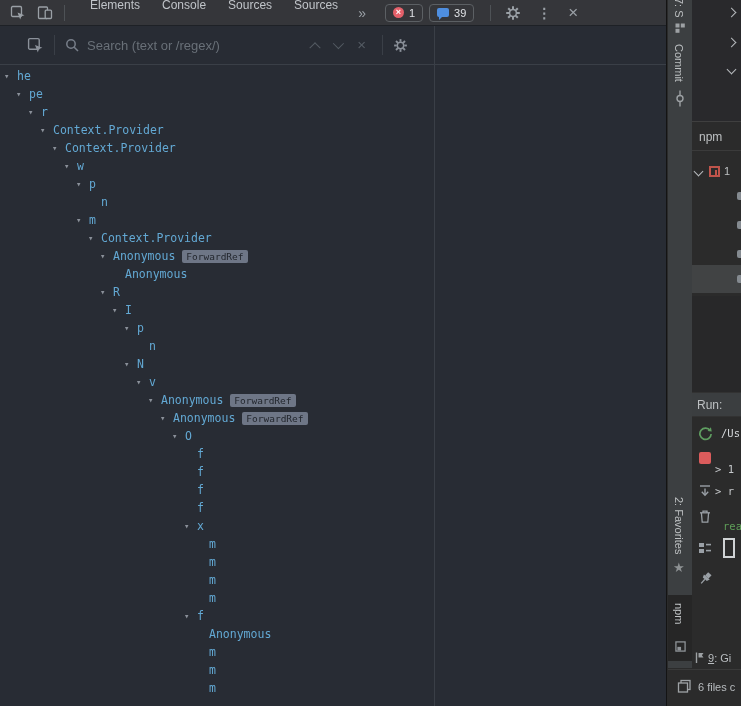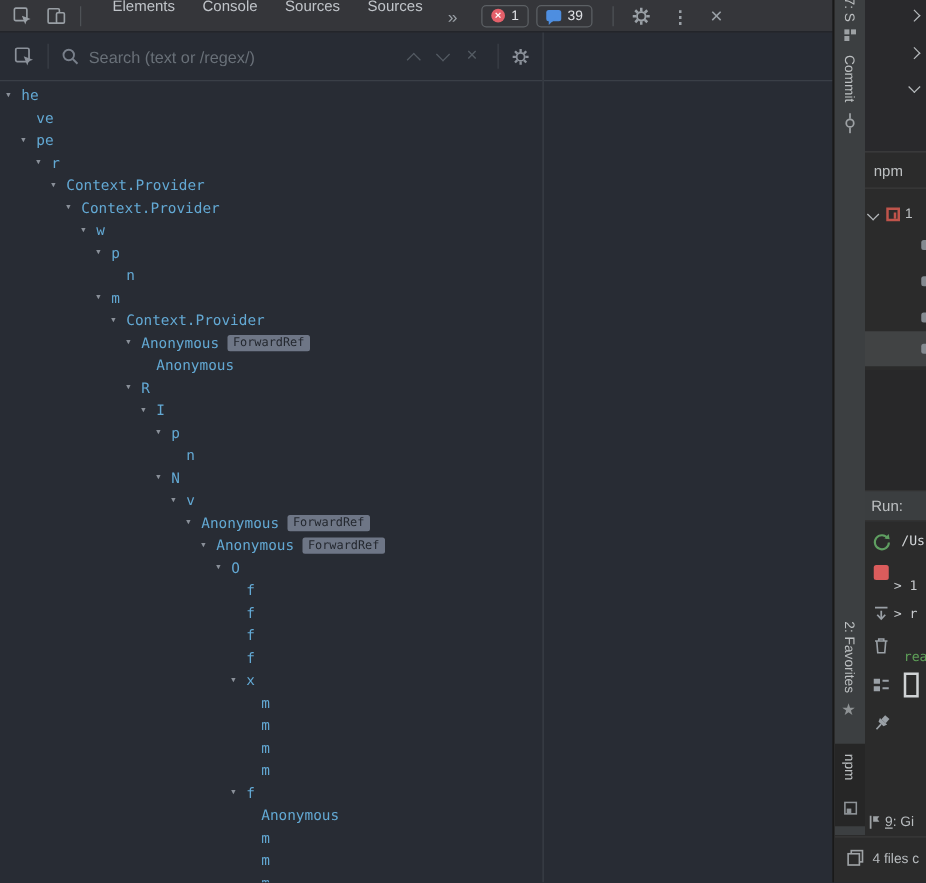--- a/index.html
+++ b/index.html
@@ -30,21 +30,21 @@
   .tb-right { display:flex; align-items:center; margin-left:6px; }
   .gearwrap { width:18px; height:18px; margin:0 7px; color:#9aa0a6; display:flex; align-items:center; justify-content:center;}
   .kebab { color:#9aa0a6; font-size:14px; font-weight:bold; padding:0 8px; letter-spacing:0; }
   .closex { color:#9aa0a6; font-size:17px; padding:0 9px; line-height:24px; }
 
   .rdt { display:flex; height:680px; }
   .left-pane { width:435px; border-right:1px solid #3a3f47; display:flex; flex-direction:column; }
   .right-pane { flex:1; }
   .right-pane-header { height:39px; border-bottom:1px solid #3a3f47; }
 
-  .searchrow { height:39px; border-bottom:1px solid #3a3f47; display:flex; align-items:center; padding:0 10px; }
+  .searchrow { height:39px; border-bottom:1px solid #3a3f47; display:flex; align-items:center; padding:0 26px; }
   .sr-icon { color:#8b919a; width:18px; height:18px; flex:none; display:flex; align-items:center; justify-content:center;}
   .sr-div { width:1px; height:20px; background:#3a3f47; margin:0 10px; flex:none; }
   .sr-mag { color:#787f8a; margin-right:8px; flex:none; display:flex;}
   .sr-input { flex:1; min-width:0; background:transparent; border:none; outline:none; color:#d5d9de; font-size:13px;
               font-family:"Liberation Sans",sans-serif; }
   .sr-input::placeholder { color:#697078; }
   .schev { width:8px; height:8px; border-right:1.6px solid #545b63; border-bottom:1.6px solid #545b63;
            display:inline-block; flex:none; }
   .schev.up { transform:rotate(-135deg) translate(-2px,-2px); }
   .schev.down { transform:rotate(45deg) translateY(-2px); }
@@ -206,24 +206,20 @@
                 <circle cx="8" cy="8" r="3.4" fill="#282c34" stroke="currentColor" stroke-width="1.5"></circle>
               </svg>
           </span>
         </div>
         <div class="tree" id="tree">
             <div class="trow" style="padding-left: 4px;">
               <span class="tarrow">▾</span>
               <span class="tlabel">he</span>
             </div>
             <div class="trow" style="padding-left: 16px;">
-              <span class="tarrow"></span>
-              <span class="tlabel">ve</span>
-            </div>
-            <div class="trow" style="padding-left: 16px;">
               <span class="tarrow">▾</span>
               <span class="tlabel">pe</span>
             </div>
             <div class="trow" style="padding-left: 28px;">
               <span class="tarrow">▾</span>
               <span class="tlabel">r</span>
             </div>
             <div class="trow" style="padding-left: 40px;">
               <span class="tarrow">▾</span>
               <span class="tlabel">Context.Provider</span>
@@ -483,16 +479,16 @@
       </div>
     </div>
 
     <div class="status-area">
       <span class="files-ico">
         <svg width="15" height="15" viewBox="0 0 15 15">
             <rect x="4" y="1.5" width="9" height="9" fill="none" stroke="#9fa3a6" stroke-width="1.3"></rect>
             <rect x="1.5" y="4" width="9" height="9" fill="#2b2b2b" stroke="#9fa3a6" stroke-width="1.3"></rect>
           </svg>
       </span>
-      <span class="files-lbl">4 files c</span>
+      <span class="files-lbl">6 files c</span>
     </div>
   </div>
 </div>
 
 </body></html>

